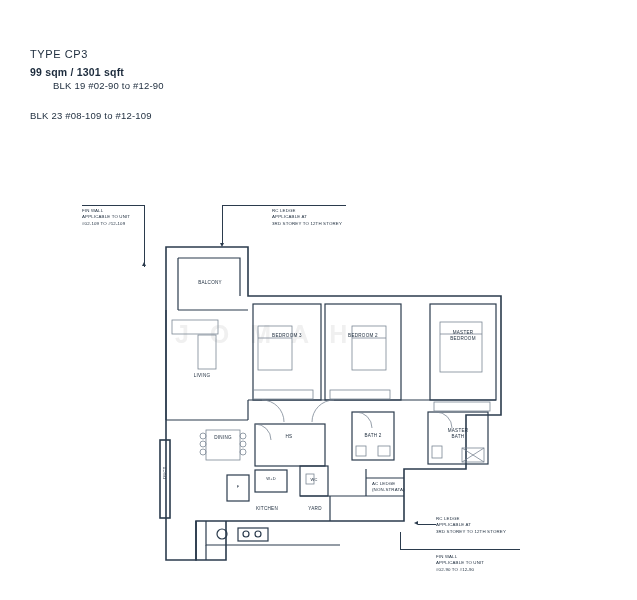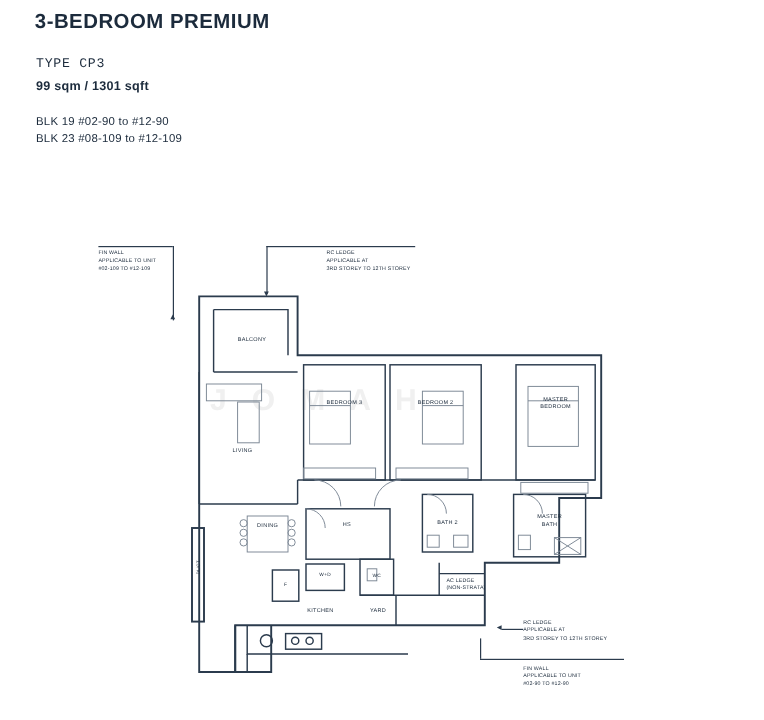--- a/index.html
+++ b/index.html
@@ -30,39 +30,38 @@
     letter-spacing: 0.4px;
     color: #1c2b3c;
   }
   .type-line {
     position: absolute;
     left: 30px;
     top: 48px;
     font-size: 11px;
     letter-spacing: 0.6px;
     color: #1c2b3c;
-    font-family: Liberation Mono, monospace;
   }
   .area-line {
     position: absolute;
     left: 30px;
     top: 66px;
     font-size: 10.5px;
     font-weight: bold;
     letter-spacing: 0.2px;
     color: #1c2b3c;
   }
   .blk-line {
     position: absolute;
     left: 30px;
     font-size: 9.5px;
     letter-spacing: 0.2px;
     color: #1c2b3c;
   }
-  .blk-1 { top: 96px; }
+  .blk-1 { top: 80px; margin-left: 23px; }
   .blk-2 { top: 110px; }
 
   
   .callout {
     position: absolute;
     font-size: 4.4px;
     line-height: 1.45;
     letter-spacing: 0.15px;
     color: #1c2b3c;
     white-space: pre-line;
@@ -125,21 +124,20 @@
     letter-spacing: 7px;
     font-weight: bold;
     user-select: none;
   }
 </style>
 </head>
 <body>
 
 <div class="page">
 
-  <div class="title">3-BEDROOM PREMIUM</div>
   <div class="type-line">TYPE CP3</div>
   <div class="area-line">99 sqm / 1301 sqft</div>
   <div class="blk-line blk-1">BLK 19 #02-90 to #12-90</div>
   <div class="blk-line blk-2">BLK 23 #08-109 to #12-109</div>
 
   <div class="watermark" style="left:175px; top:320px;">J O M   A   H</div>
 
   <svg id="plan-svg" width="637" height="600" viewBox="0 0 637 600">
     <g fill="none" stroke="#2b3b4d" stroke-width="1.6" stroke-linejoin="miter">
 

